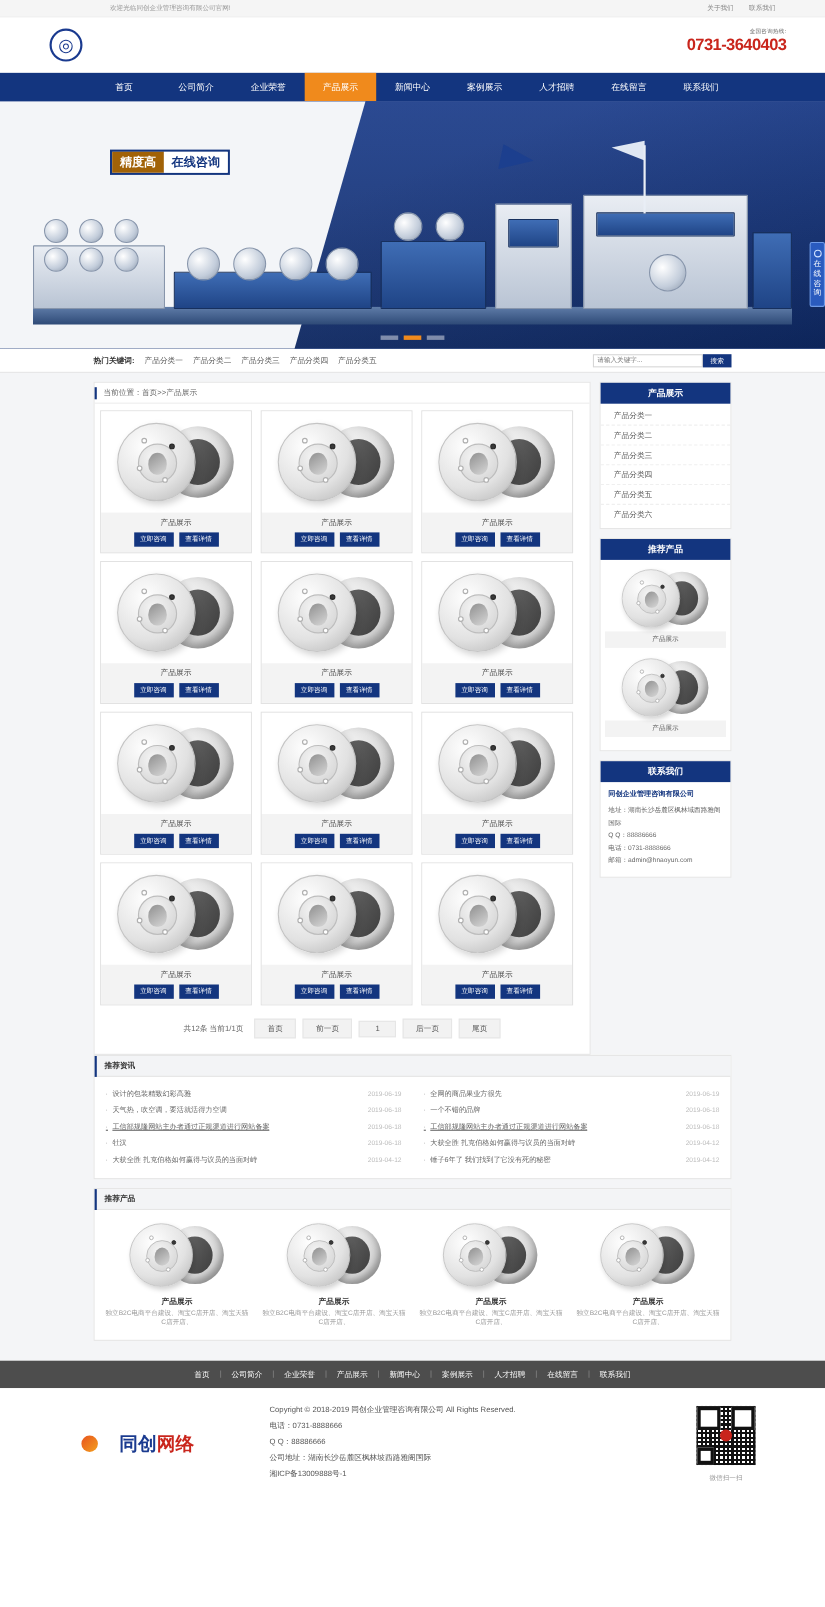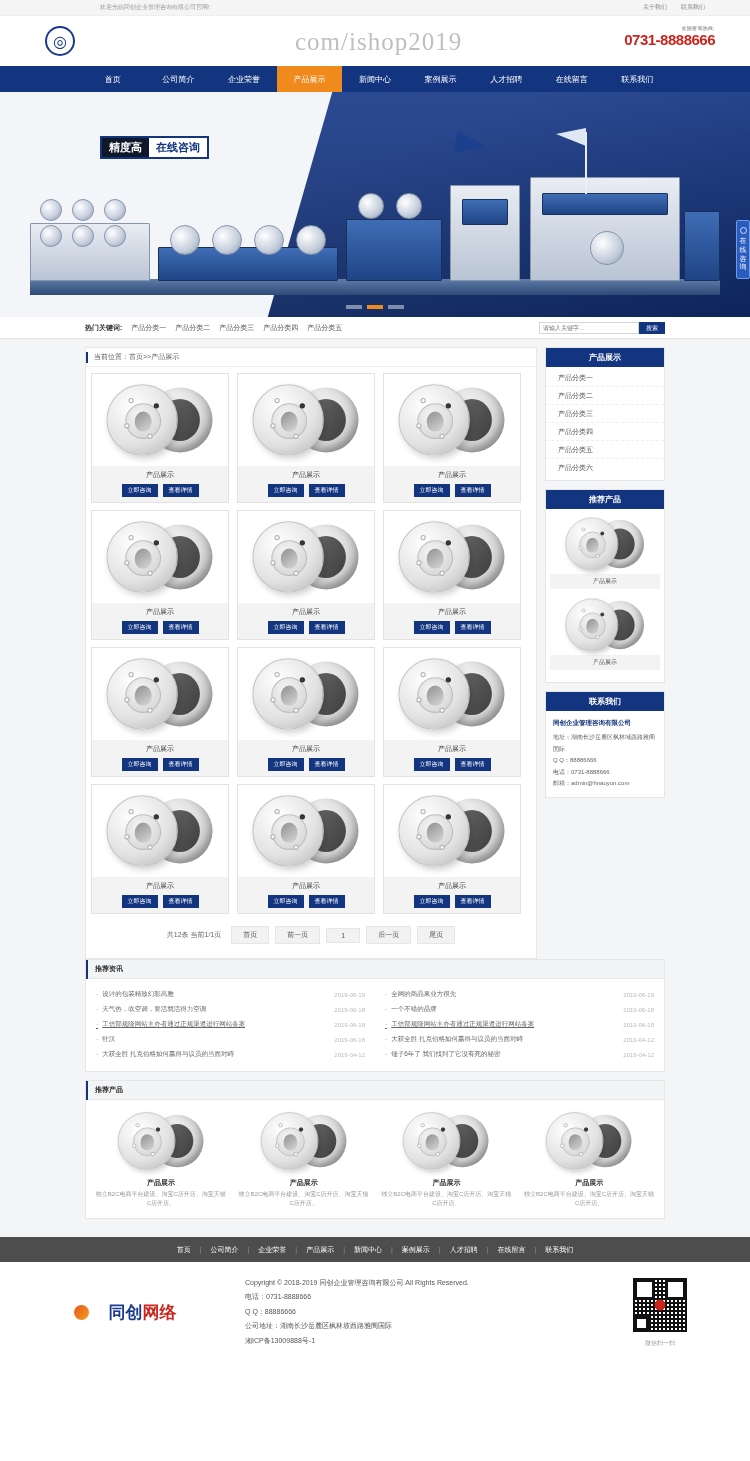--- a/index.html
+++ b/index.html
@@ -53,21 +53,21 @@
   .mach-base { position:absolute; left:0; bottom:0; width:100%; height:16px;
     background:linear-gradient(#5f7ca8,#2e4a77); }
   .mach-box { position:absolute; bottom:14px; background:linear-gradient(#e9edf3,#b9c4d4);
     border:1px solid #8795ab; border-radius:1px; }
   .mach-blue { background:linear-gradient(#3f6db5,#1f4486); border-color:#17305e; }
   .mach-roll { position:absolute; border-radius:50%; border:1px solid #8795ab;
     background:radial-gradient(circle at 35% 35%, #ffffff, #c3cddb 60%, #8b97a9); }
   .ban-badge { position:absolute; left:100px; top:44px; display:flex;
     border:2px solid #13357f; background:#fff; }
   .ban-badge span { padding:2px 7px; font-size:11px; font-weight:bold; white-space:nowrap; }
-  .bb-1 { background:#0f172a; color:#fff; }
+  .bb-1 { background:#a16207; color:#fff; }
   .bb-2 { background:#fff; color:#13357f; }
   .ban-arrow { position:absolute; left:455px; top:42px; width:0; height:0;
     border-left:30px solid #1c3f8e; border-top:9px solid transparent;
     border-bottom:14px solid transparent; transform:rotate(12deg); }
   .ban-pole { position:absolute; left:585px; top:40px; width:2px; height:62px; background:#e9eef6; }
   .ban-flag { position:absolute; left:556px; top:36px; width:0; height:0;
     border-right:30px solid #dfe7f3; border-top:6px solid transparent; border-bottom:12px solid transparent; }
   .ban-dots { position:absolute; left:0; right:0; bottom:8px; display:flex;
     justify-content:center; gap:5px; }
   .ban-dots i { width:16px; height:4px; background:rgba(255,255,255,.45); display:block; cursor:pointer; }
@@ -219,24 +219,23 @@
       <div class="tb-links">
         <a>关于我们</a>
         <a>联系我们</a>
       </div>
     </div>
   </div>
 
   <div class="header">
     <div class="header-in">
       <div class="logo-mark">◎</div>
-      <div class="watermark">com/ishop2019</div>
       <div class="hd-phone">
         <div class="ph-lbl">全国咨询热线:</div>
-        <div class="ph-num">0731-8888666</div>
+        <div class="ph-num">0731-3640403</div>
       </div>
     </div>
   </div>
 
   <div class="nav">
     <div class="nav-in" id="nav-in">
         <div class="nav-item">首页</div>
         <div class="nav-item">公司简介</div>
         <div class="nav-item">企业荣誉</div>
         <div class="nav-item active">产品展示</div>

